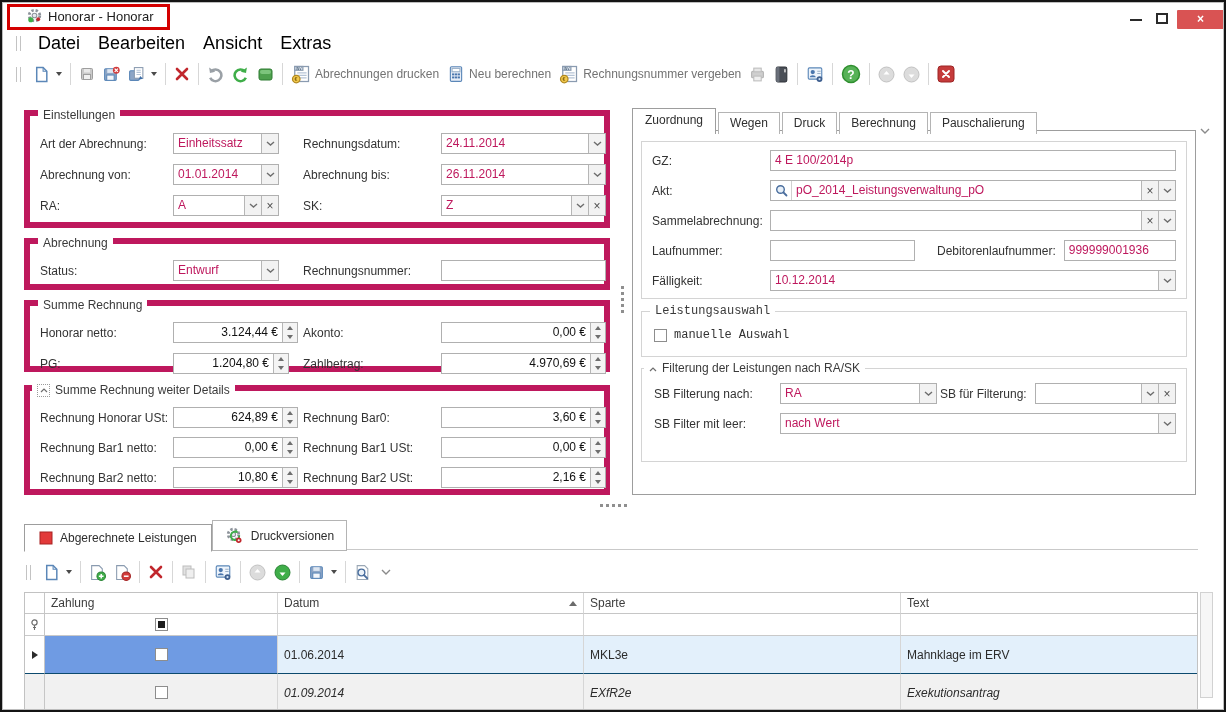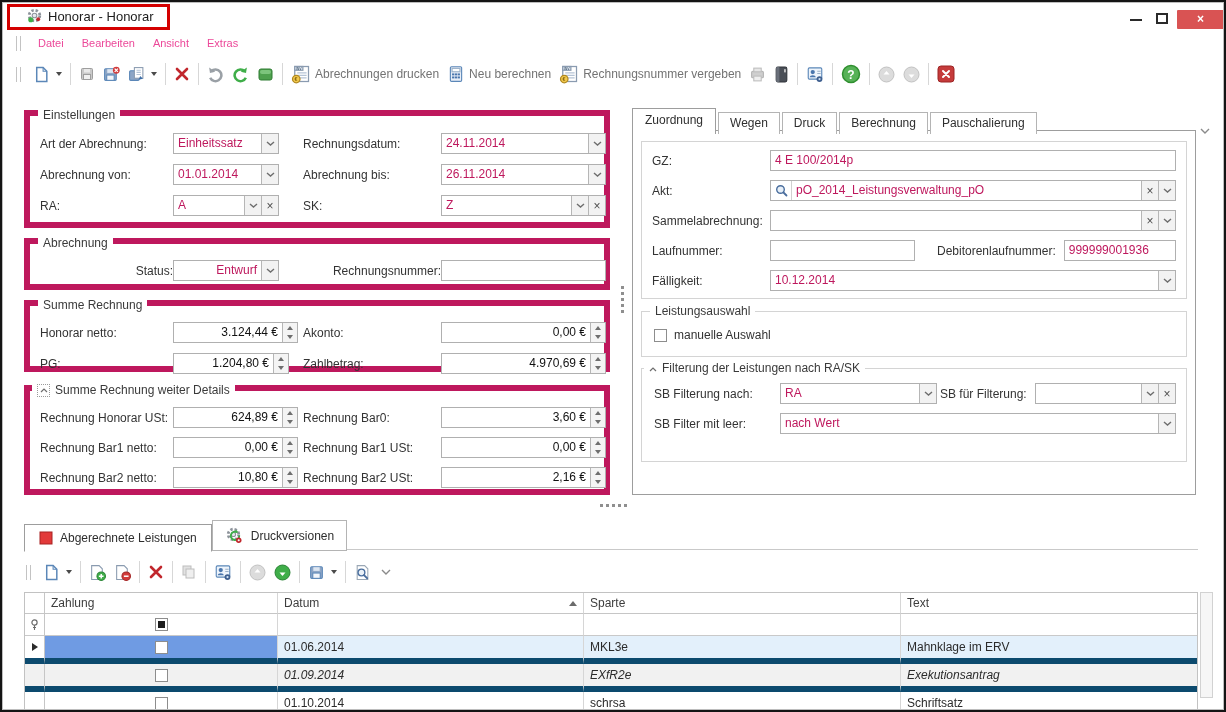--- a/index.html
+++ b/index.html
@@ -14,21 +14,21 @@
   .app-icon { position:absolute; left:24px; top:5px; }
   .title-text { position:absolute; left:46px; top:7px; font-size:13px; color:#1c1c1c; }
   .annotation { position:absolute; left:5px; top:2px; width:163px; height:26px; border:3px solid #d40000; z-index:55; }
   .btn-min { position:absolute; left:1128px; top:17px; width:12px; height:2px; background:#2a2a2a; }
   .btn-max { position:absolute; left:1154px; top:11px; width:12px; height:11px; border:2px solid #2a2a2a; }
   .btn-close { position:absolute; left:1175px; top:8px; width:47px; height:19px; background:#d95353; border-radius:1px; color:#fff; font-weight:bold; font-size:12px; text-align:center; line-height:19px; }
 
   
   .menubar { position:absolute; left:2px; top:30px; right:2px; height:26px; background:#fff; display:flex; align-items:center; }
   .grip { width:5px; height:15px; border-left:1px solid #c3c3c3; border-right:1px solid #c3c3c3; margin:0 8px 0 14px; }
-  .menu-item { padding:3px 9px; color:#ec4899; font-size:11px; }
+  .menu-item { padding:3px 9px; color:#000000; font-size:18px; }
   .bar-overflow { position:absolute; right:14px; top:8px; }
 
   
   .toolbar { position:absolute; left:2px; top:56px; right:2px; height:36px; background:#fff; display:flex; align-items:center; }
   .tbtn { display:flex; align-items:center; gap:4px; padding:3px 4px; border-radius:2px; }
   .tbtn .lbl { font-size:12px; color:#737373; white-space:nowrap; }
   .sep { width:1px; height:22px; background:#d7d7d7; margin:0 4px; }
   .dd { width:0; height:0; border-left:3px solid transparent; border-right:3px solid transparent; border-top:4px solid #4a4a4a; margin-left:2px; }
 
   
@@ -70,21 +70,21 @@
   .btabs { position:absolute; left:24px; top:520px; display:flex; align-items:flex-end; z-index:5; }
   .btab { border:1px solid #9d9d9d; background:#fff; display:flex; align-items:center; gap:7px; padding:6px 14px; color:#2d2d2d; }
   .btab.active { border-bottom:1px solid #fff; margin-bottom:-1px; }
   .btab.inactive { border-color:#b4b4b4; padding:5px 12px; }
   .btab-line { position:absolute; left:24px; top:549px; width:1174px; height:1px; background:#c9c9c9; z-index:4; }
   .btoolbar { position:absolute; left:24px; top:555px; height:34px; display:flex; align-items:center; }
 
   
   .table { position:absolute; left:24px; top:592px; width:1174px; border:1px solid #c2c2c2; border-bottom:none; }
   .trow { display:grid; grid-template-columns:20px 233px 306px 317px 296px; }
-  .tcell { border-right:1px solid #d6d6d6; border-bottom:6px solid #0c4a6e; height:28px; display:flex; align-items:center; padding:0 6px; overflow:hidden; white-space:nowrap; position:relative; }
+  .tcell { border-right:1px solid #d6d6d6; border-bottom:1px solid #0c4a6e; height:38px; display:flex; align-items:center; padding:0 6px; overflow:hidden; white-space:nowrap; position:relative; }
   .thead .tcell { height:21px; border-bottom:1px solid #c6c6c6; color:#3d3d3d; background:#fff; }
   .tfilter .tcell { height:22px; border-bottom:1px solid #c9c9c9; background:#fff; }
   .ind-cell { justify-content:center; padding:0; border-right:1px solid #c6c6c6; background:#fff; }
   .cb-cell { justify-content:center; }
   .row-alt .tcell { background:#f1f1f1;font-style:italic; }
   .row-sel .tcell { background:#e3f0fb; }
   .row-sel .cell-zahlung { background:#6f9be3; }
   .row-sel .ind-cell { background:#fff; }
   .sort-arrow { position:absolute; right:6px; top:8px; width:0; height:0; border-left:4px solid transparent; border-right:4px solid transparent; border-bottom:5px solid #6b6b6b; }
   .sel-arrow { width:0; height:0; border-top:4px solid transparent; border-bottom:4px solid transparent; border-left:6px solid #2b2b2b; }
@@ -332,21 +332,21 @@
           <span class="cbtn">
             <svg width="9" height="6">
               <path d="M1 1l3.5 3L8 1" fill="none" stroke="#6e6e6e" stroke-width="1.4"></path>
             </svg>
           </span>
           <span class="cbtn xbtn">×</span>
         </div>
     </div>
   </div>
 
-  <div class="grp" style="left:24px; top:238px; width:586px; height:52px;text-align:right;">
+  <div class="grp" style="left:24px; top:238px; width:586px; height:52px;">
     <span class="legend">Abrechnung</span>
     <div class="g-grid" style="padding-top:16px;">
       <span class="flabel">Status:</span>
       <div class="combo" style="width:106px">
           <span class="val">Entwurf</span>
           <span class="cbtn">
             <svg width="9" height="6">
               <path d="M1 1l3.5 3L8 1" fill="none" stroke="#6e6e6e" stroke-width="1.4"></path>
             </svg>
           </span>
@@ -577,21 +577,21 @@
             <span class="val">10.12.2014</span>
             <span class="cbtn">
               <svg width="9" height="6">
                 <path d="M1 1l3.5 3L8 1" fill="none" stroke="#6e6e6e" stroke-width="1.4"></path>
               </svg>
             </span>
           </div>
       </div>
     </div>
 
-    <div class="rsection grp" style="position:absolute; top:180px; height:46px;">
+    <div class="rsection grp" style="position:absolute; top:180px; height:46px;font-family:Liberation Mono, monospace;">
       <span class="legend">Leistungsauswahl</span>
       <div style="display:flex; align-items:center; gap:7px; padding:16px 0 0 12px;">
         <span class="checkbox"></span>
         <span class="flabel">manuelle Auswahl</span>
       </div>
     </div>
 
     <div class="rsection grp" style="position:absolute; top:237px; height:94px;">
       <span class="legend" style="left:2px;">
         <span><svg width="8" height="5">

